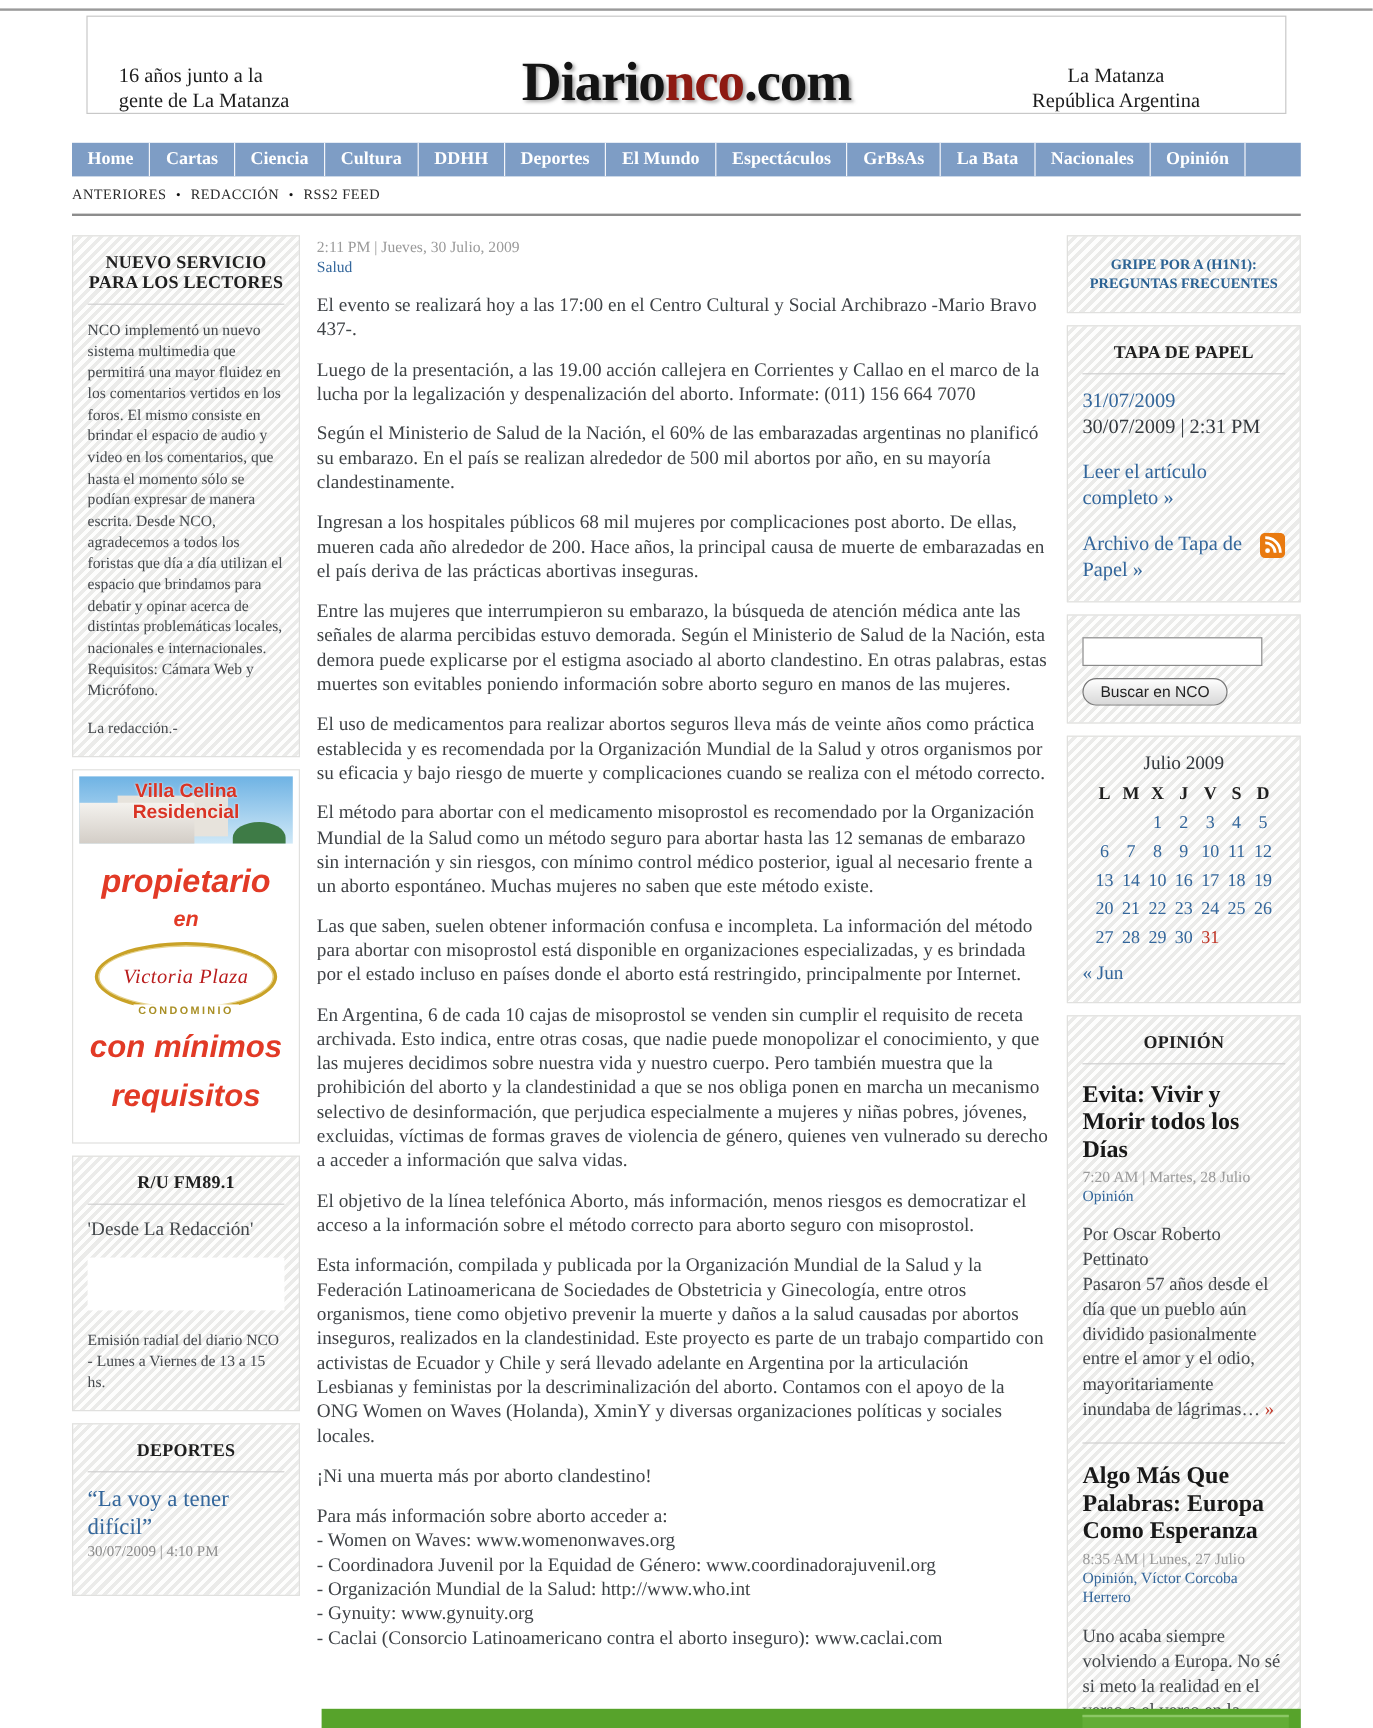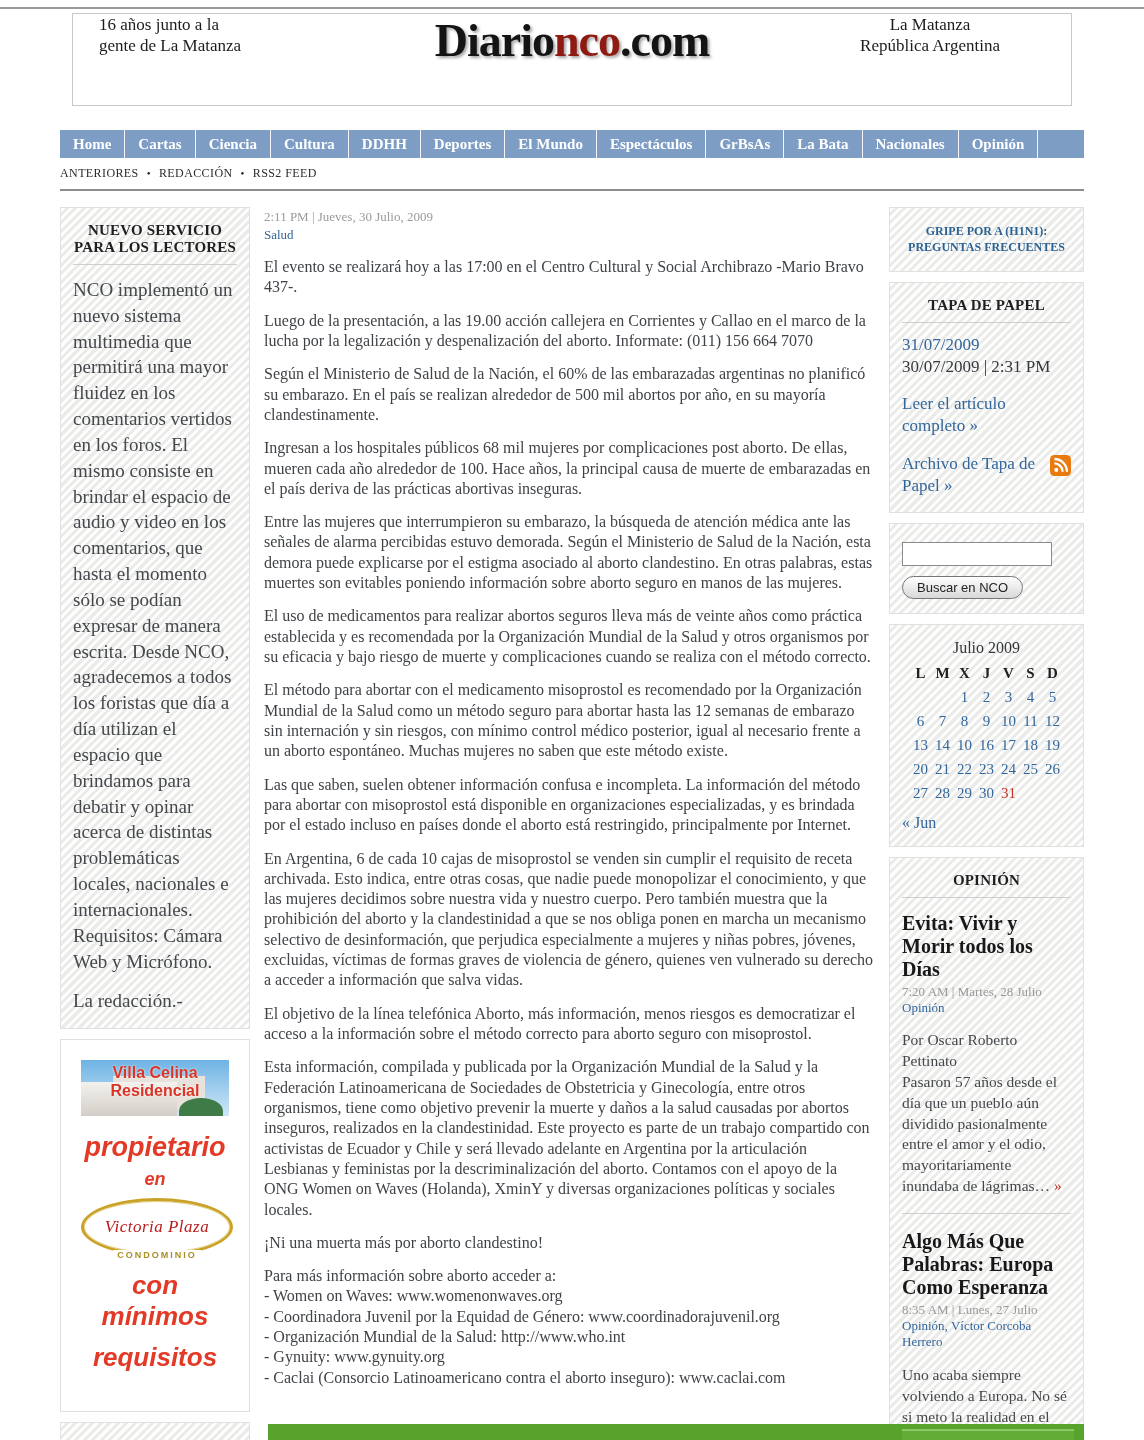--- a/index.html
+++ b/index.html
@@ -7,22 +7,22 @@
   body {
     width:1144px; height:1440px; position:relative; overflow:hidden;
     background:#ffffff;
     font-family:"Liberation Serif","DejaVu Serif",serif;
     color:#3e3e3e;
   }
   .topline { height:2px; background:#9a9a9a; margin-top:7px; }
 
   
   .masthead {
-    margin:4px 72px 0; height:93px; background:#fff;
-    border:1px solid #c8c8c8; display:flex; align-items:flex-start;
+    margin:4px 72px 0; height:82px; background:#fff;
+    border:1px solid #c8c8c8; display:flex; align-items:flex-end;
     padding:0 26px;
   }
   .tagline { font-size:17px; color:#1c1c1c; line-height:1.25; white-space:pre-line; }
   .tagline.left  { width:230px; text-align:left; }
   .tagline.right { width:230px; text-align:center; }
   .logo { flex:1; text-align:center; font-weight:bold; font-size:46px;
     letter-spacing:-1px; color:#141414;
     text-shadow:2px 2px 3px rgba(90,90,90,.55);
     font-family:"Liberation Serif",serif; }
   .logo .nco { color:#8e1a12; }
@@ -50,25 +50,25 @@
 
   .box {
     background-color:#f5f5f4;
     background-image:repeating-linear-gradient(135deg, rgba(255,255,255,.85) 0 3px, rgba(225,225,223,.5) 3px 6px);
     border:1px solid #e0e0de; padding:14px 12px; margin-bottom:10px;
   }
   .box h3 {
     margin:0 0 12px; padding-bottom:8px; border-bottom:1px solid #cfcfcf;
     font-size:15px; text-align:center; color:#1f1f1f; letter-spacing:.2px;
   }
-  .box p { margin:0 0 14px; font-size:19px; line-height:1.36; color:#44484c; }
+  .box p { margin:0 0 14px; font-size:13px; line-height:1.36; color:#44484c; }
   .box p:last-child { margin-bottom:0; }
 
   
-  .ad { padding:20px; background:#fff; border:1px solid #e0e0de; margin-bottom:10px; cursor:pointer; }
+  .ad { padding:5px; background:#fff; border:1px solid #e0e0de; margin-bottom:10px; cursor:pointer; }
   .ad-banner { height:56px; position:relative; overflow:hidden;
     background:linear-gradient(#6fb3e4,#cfe8f7); }
   .ad-banner .bldg { position:absolute; left:0; bottom:-4px; width:96px; height:38px;
     background:linear-gradient(#f4f2ee,#cfc9c2); box-shadow:30px -8px 0 -2px #e7e3dc; }
   .ad-banner .palm { position:absolute; right:6px; bottom:-8px; width:44px; height:26px;
     background:#3e7b46; border-radius:50% 50% 0 0; }
   .ad-banner .ad-banner-title { position:relative; display:block; text-align:center;
     font-family:"Liberation Sans",sans-serif; font-weight:bold; font-size:16px;
     color:#d93425; padding-top:4px; text-shadow:0 0 2px #fff; }
   .ad-red { color:#e23a26; font-family:"Liberation Sans",sans-serif;
@@ -218,21 +218,21 @@
   </aside>
 
   <main class="col-main">
     <div class="article-meta">2:11 PM | Jueves, 30 Julio, 2009</div>
     <a href="#" class="article-cat">Salud</a>
 
     <div class="article-body">
       <p>El evento se realizará hoy a las 17:00 en el Centro Cultural y Social Archibrazo -Mario Bravo 437-.</p>
       <p>Luego de la presentación, a las 19.00 acción callejera en Corrientes y Callao en el marco de la lucha por la legalización y despenalización del aborto. Informate: (011) 156 664 7070</p>
       <p>Según el Ministerio de Salud de la Nación, el 60% de las embarazadas argentinas no planificó su embarazo. En el país se realizan alrededor de 500 mil abortos por año, en su mayoría clandestinamente.</p>
-      <p>Ingresan a los hospitales públicos 68 mil mujeres por complicaciones post aborto. De ellas, mueren cada año alrededor de 100. Hace años, la principal causa de muerte de embarazadas en el país deriva de las prácticas abortivas inseguras.</p>
+      <p>Ingresan a los hospitales públicos 68 mil mujeres por complicaciones post aborto. De ellas, mueren cada año alrededor de 200. Hace años, la principal causa de muerte de embarazadas en el país deriva de las prácticas abortivas inseguras.</p>
       <p>Entre las mujeres que interrumpieron su embarazo, la búsqueda de atención médica ante las señales de alarma percibidas estuvo demorada. Según el Ministerio de Salud de la Nación, esta demora puede explicarse por el estigma asociado al aborto clandestino. En otras palabras, estas muertes son evitables poniendo información sobre aborto seguro en manos de las mujeres.</p>
       <p>El uso de medicamentos para realizar abortos seguros lleva más de veinte años como práctica establecida y es recomendada por la Organización Mundial de la Salud y otros organismos por su eficacia y bajo riesgo de muerte y complicaciones cuando se realiza con el método correcto.</p>
       <p>El método para abortar con el medicamento misoprostol es recomendado por la Organización Mundial de la Salud como un método seguro para abortar hasta las 12 semanas de embarazo sin internación y sin riesgos, con mínimo control médico posterior, igual al necesario frente a un aborto espontáneo. Muchas mujeres no saben que este método existe.</p>
       <p>Las que saben, suelen obtener información confusa e incompleta. La información del método para abortar con misoprostol está disponible en organizaciones especializadas, y es brindada por el estado incluso en países donde el aborto está restringido, principalmente por Internet.</p>
       <p>En Argentina, 6 de cada 10 cajas de misoprostol se venden sin cumplir el requisito de receta archivada. Esto indica, entre otras cosas, que nadie puede monopolizar el conocimiento, y que las mujeres decidimos sobre nuestra vida y nuestro cuerpo. Pero también muestra que la prohibición del aborto y la clandestinidad a que se nos obliga ponen en marcha un mecanismo selectivo de desinformación, que perjudica especialmente a mujeres y niñas pobres, jóvenes, excluidas, víctimas de formas graves de violencia de género, quienes ven vulnerado su derecho a acceder a información que salva vidas.</p>
       <p>El objetivo de la línea telefónica Aborto, más información, menos riesgos es democratizar el acceso a la información sobre el método correcto para aborto seguro con misoprostol.</p>
       <p>Esta información, compilada y publicada por la Organización Mundial de la Salud y la Federación Latinoamericana de Sociedades de Obstetricia y Ginecología, entre otros organismos, tiene como objetivo prevenir la muerte y daños a la salud causadas por abortos inseguros, realizados en la clandestinidad. Este proyecto es parte de un trabajo compartido con activistas de Ecuador y Chile y será llevado adelante en Argentina por la articulación Lesbianas y feministas por la descriminalización del aborto. Contamos con el apoyo de la ONG Women on Waves (Holanda), XminY y diversas organizaciones políticas y sociales locales.</p>
       <p>¡Ni una muerta más por aborto clandestino!</p>
     </div>
 

